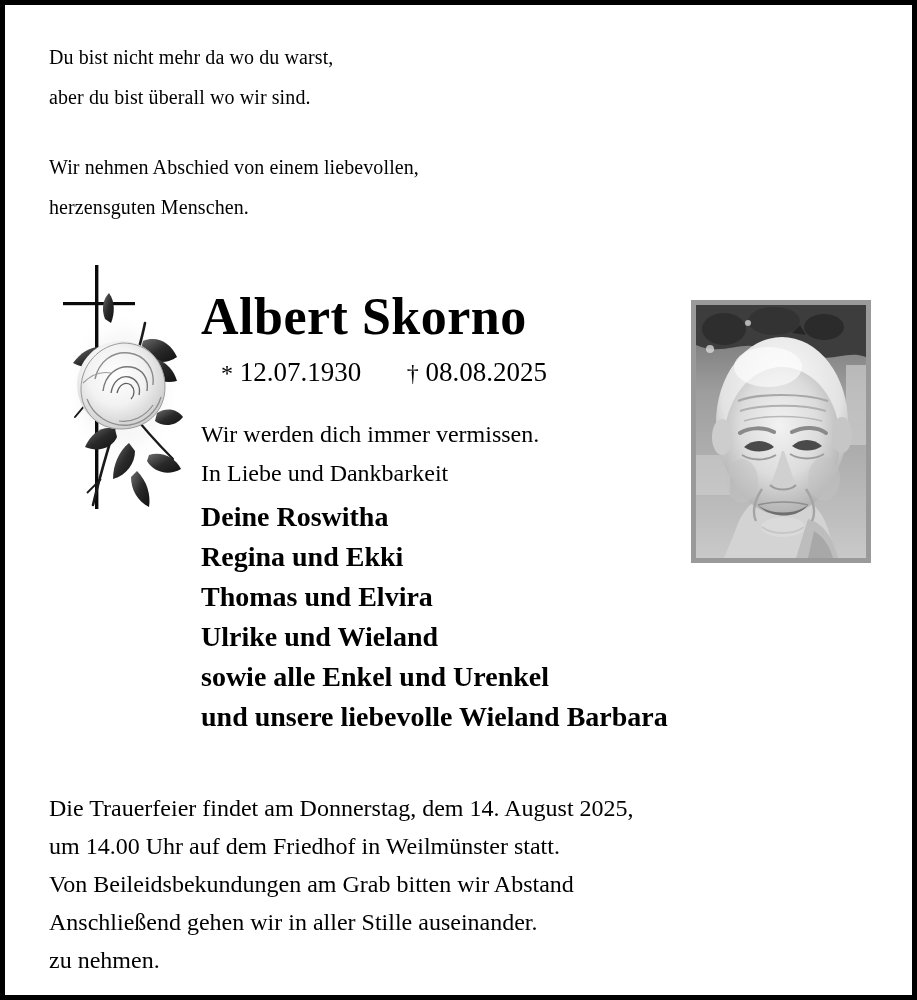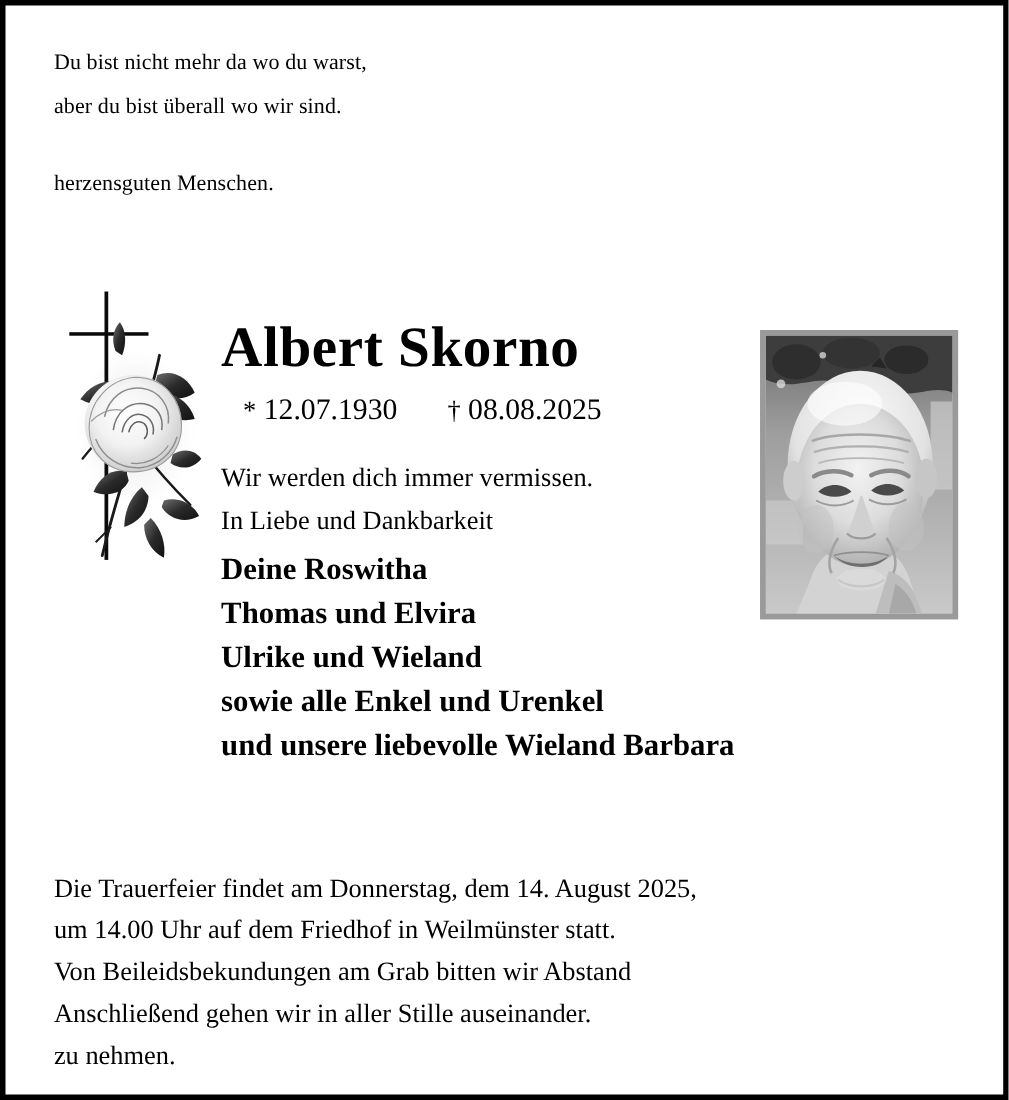--- a/index.html
+++ b/index.html
@@ -142,20 +142,21 @@
 </style>
 </head>
 <body>
 
 <div class="notice">
 
   <div class="verse">
     <p>Du bist nicht mehr da wo du warst,</p>
     <p>aber du bist überall wo wir sind.</p>
     <div class="gap"></div>
+    <p>Wir nehmen Abschied von einem liebevollen,</p>
     <p>herzensguten Menschen.</p>
   </div>
 
   <div class="emblem">
     <svg viewBox="0 0 130 262" xmlns="http://www.w3.org/2000/svg">
       <defs>
         <radialGradient id="petalG" cx="42%" cy="38%" r="62%">
           <stop offset="0%" stop-color="#ffffff"></stop>
           <stop offset="55%" stop-color="#f2f2f2"></stop>
           <stop offset="100%" stop-color="#cfcfcf"></stop>
@@ -222,20 +223,21 @@
       <span>08.08.2025</span>
     </p>
 
     <div class="farewell">
       <p>Wir werden dich immer vermissen.</p>
       <p>In Liebe und Dankbarkeit</p>
     </div>
 
     <ul class="mourners">
       <li>Deine Roswitha</li>
+      <li>Regina und Ekki</li>
       <li>Thomas und Elvira</li>
       <li>Ulrike und Wieland</li>
       <li>sowie alle Enkel und Urenkel</li>
       <li>und unsere liebevolle Wieland Barbara</li>
     </ul>
   </div>
 
   <div class="portrait">
     <svg viewBox="0 0 170 253" xmlns="http://www.w3.org/2000/svg">
       <defs>

